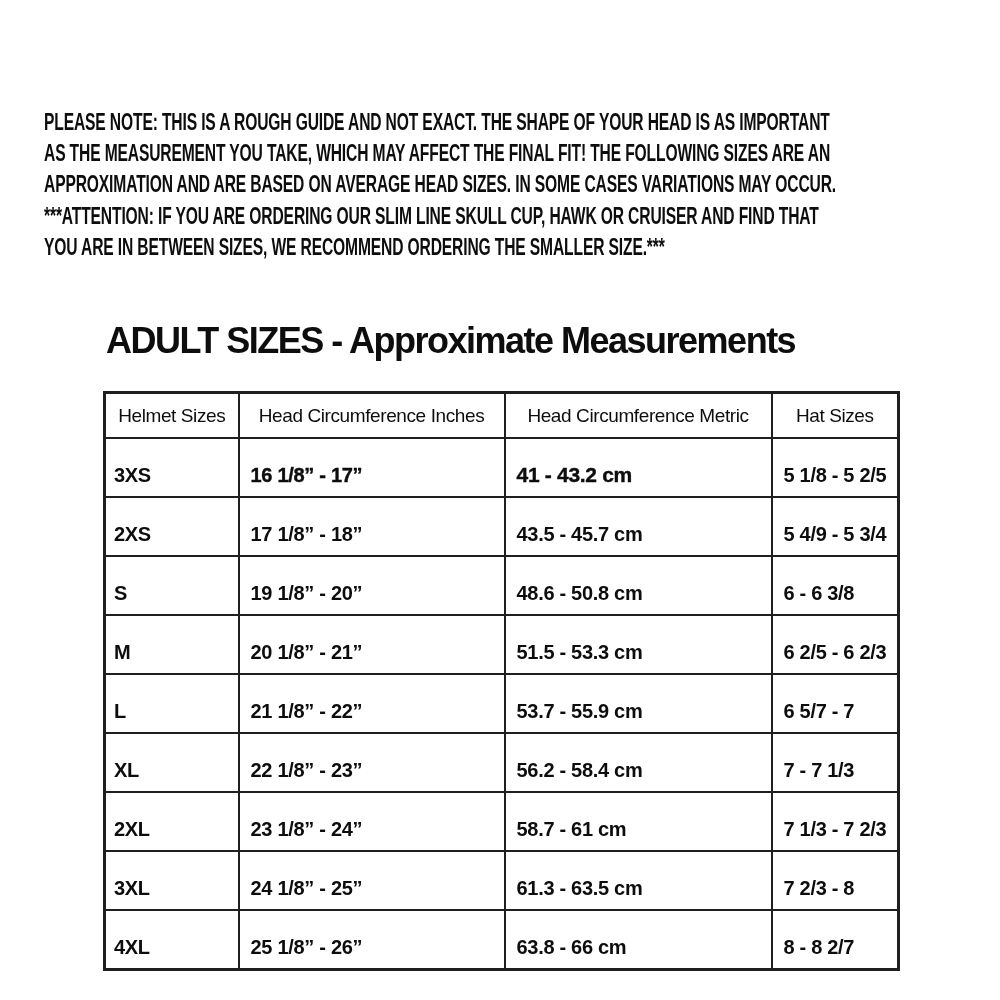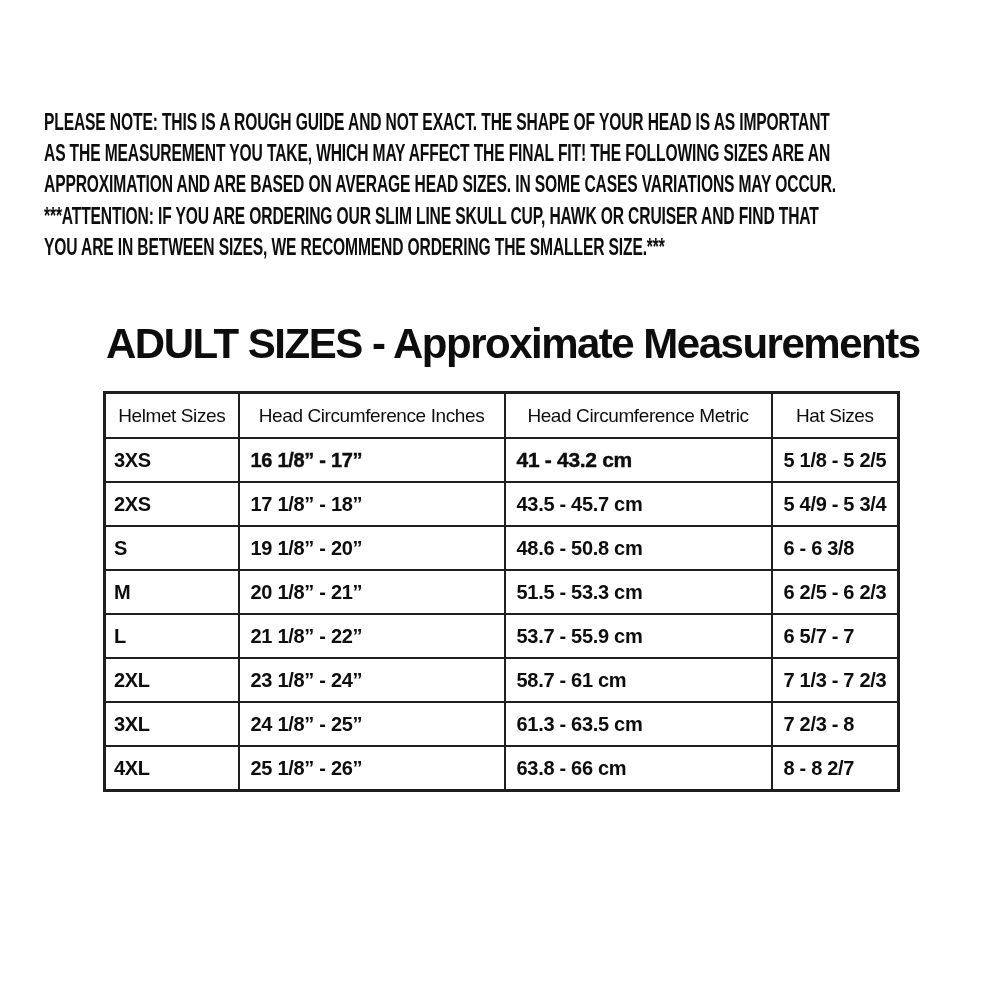--- a/index.html
+++ b/index.html
@@ -32,21 +32,21 @@
     top: 106px;
   }
   .attention-para {
     left: 44px;
     top: 200px;
   }
   .page-title {
     position: absolute;
     left: 106px;
     top: 320px;
-    font-size: 42px;
+    font-size: 36px;
     font-weight: 700;
     letter-spacing: -1.5px;
     white-space: pre;
     color: #0d0d0d;
   }
   table.sizes {
     position: absolute;
     left: 103px;
     top: 391px;
     width: 794px;
@@ -70,21 +70,21 @@
     vertical-align: middle;
     padding: 0 2px;
   }
   table.sizes td {
     height: 42px;
     font-size: 20px;
     font-weight: 700;
     letter-spacing: -0.3px;
     text-align: left;
     vertical-align: middle;
-    padding: 0 4px 0 11px;
+    padding: 15px 4px 0 11px;
   }
   table.sizes td.c-helmet { padding-left: 8px; }
   table.sizes td.metric-big {
     font-size: 21px;
     -webkit-text-stroke: 0.4px #0d0d0d;
   }
   table.sizes td.heavy {
     -webkit-text-stroke: 0.4px #0d0d0d;
   }
 </style>
@@ -140,20 +140,26 @@
         <td class="c-metric">51.5 - 53.3 cm</td>
         <td class="c-hat">6 2/5 - 6 2/3</td>
       </tr>
       <tr>
         <td class="c-helmet">L</td>
         <td class="c-inches">21 1/8” - 22”</td>
         <td class="c-metric">53.7 - 55.9 cm</td>
         <td class="c-hat">6 5/7 - 7</td>
       </tr>
       <tr>
+        <td class="c-helmet">XL</td>
+        <td class="c-inches">22 1/8” - 23”</td>
+        <td class="c-metric">56.2 - 58.4 cm</td>
+        <td class="c-hat">7 - 7 1/3</td>
+      </tr>
+      <tr>
         <td class="c-helmet">2XL</td>
         <td class="c-inches">23 1/8” - 24”</td>
         <td class="c-metric">58.7 - 61 cm</td>
         <td class="c-hat">7 1/3 - 7 2/3</td>
       </tr>
       <tr>
         <td class="c-helmet">3XL</td>
         <td class="c-inches">24 1/8” - 25”</td>
         <td class="c-metric">61.3 - 63.5 cm</td>
         <td class="c-hat">7 2/3 - 8</td>

